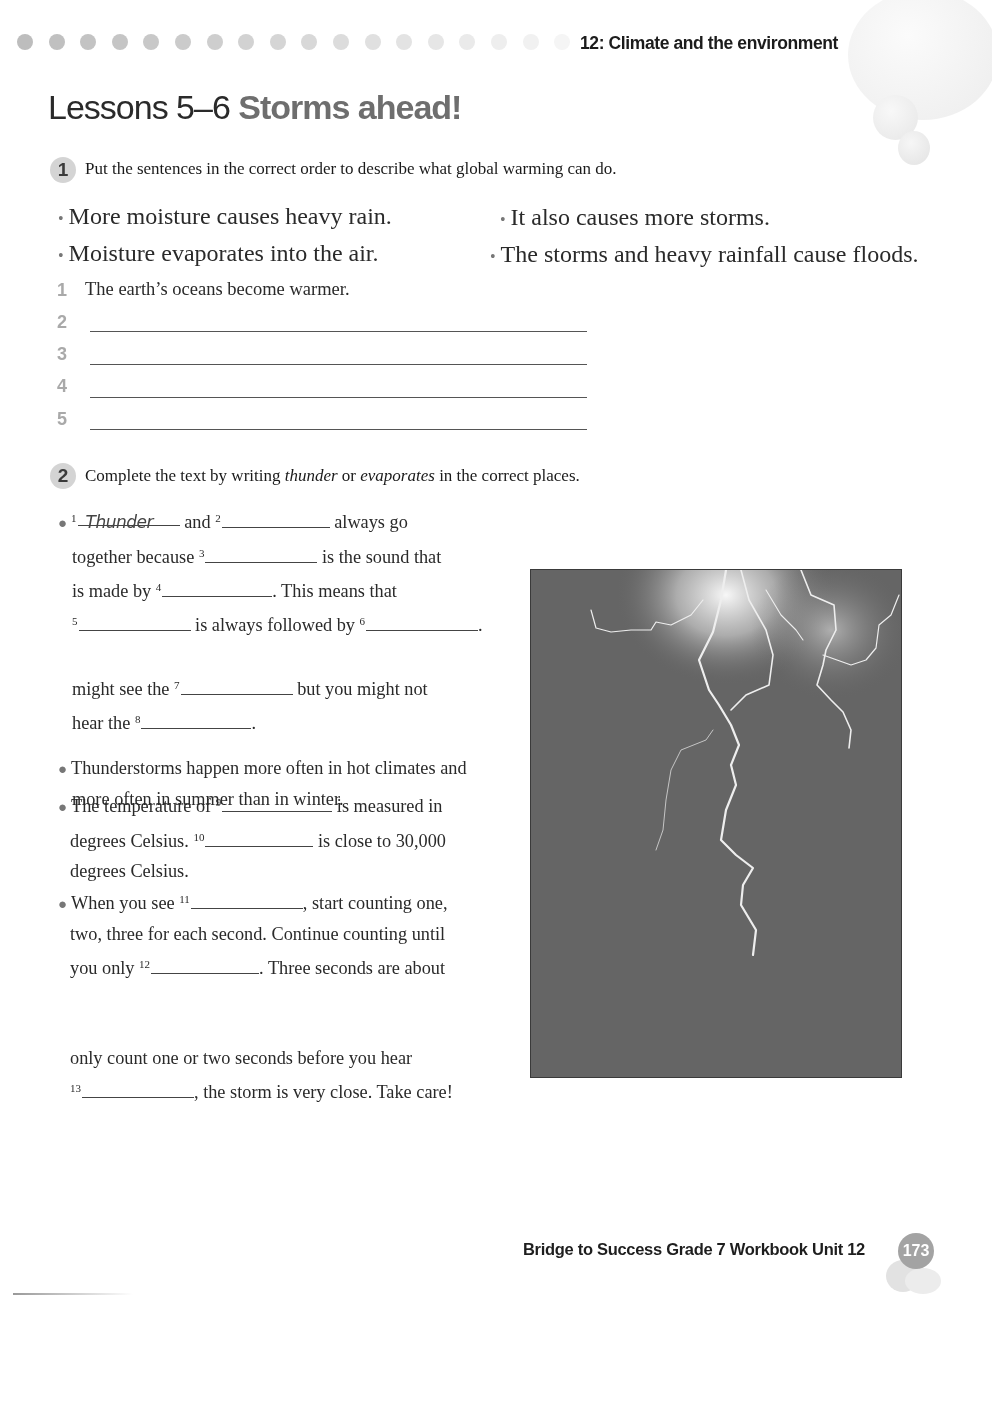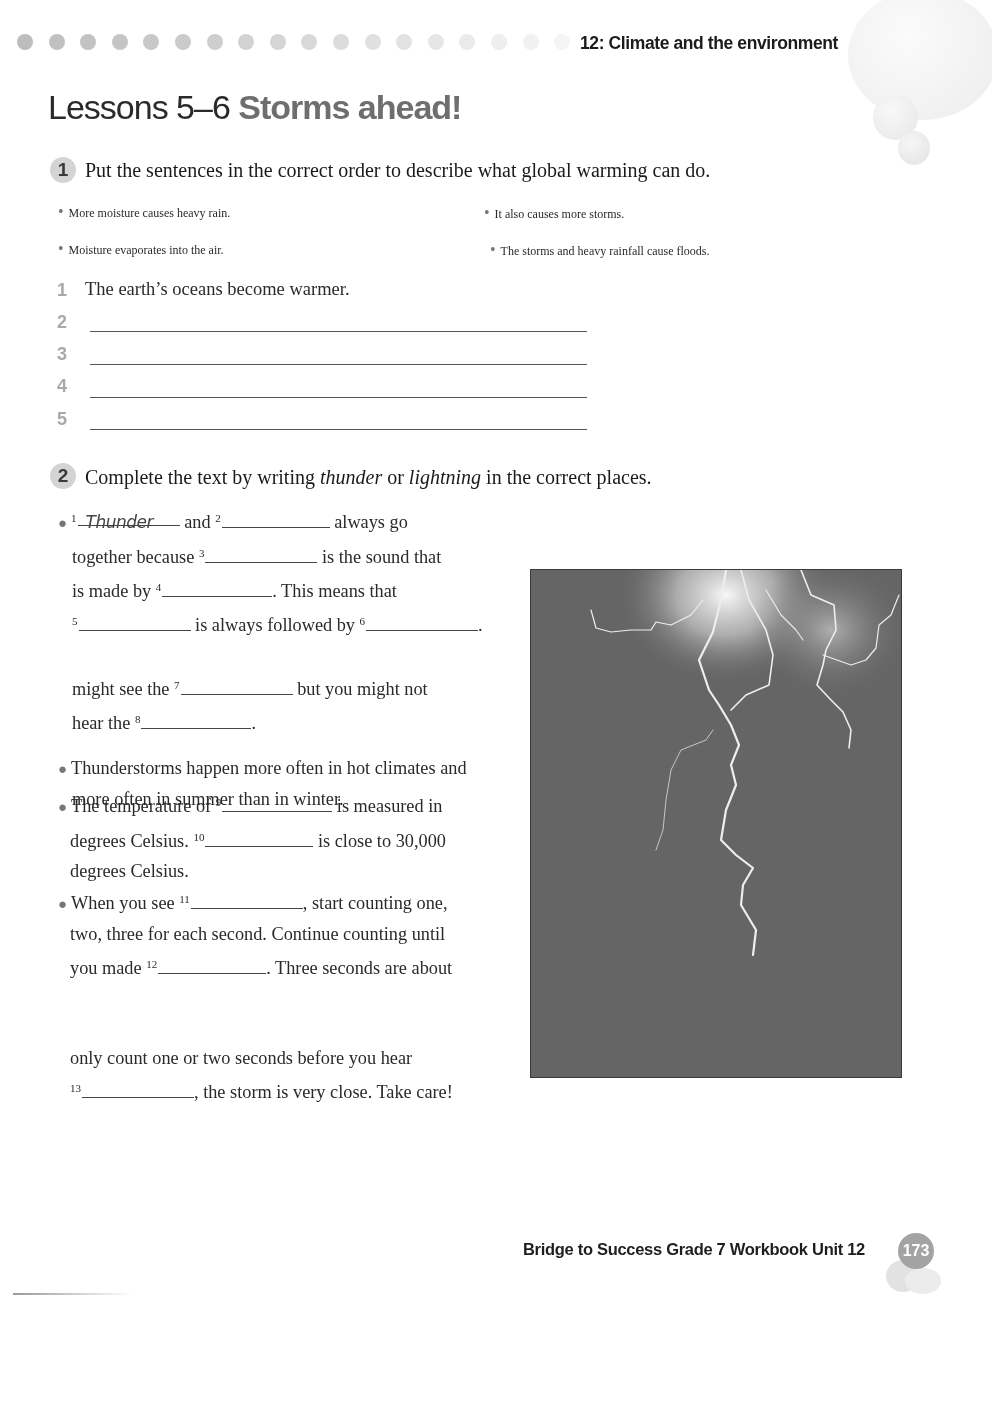--- a/index.html
+++ b/index.html
@@ -25,23 +25,23 @@
     font-size: 34px; color: #2a2a2a; letter-spacing: -1px; font-weight: normal;
   }
   .lesson-title .strong { font-weight: bold; color: #6e6e6e; }
 
   .ex-badge {
     width: 26px; height: 26px; border-radius: 50%; background: #d4d4d4;
     font-family: "Liberation Sans", "DejaVu Sans", sans-serif;
     font-weight: bold; font-size: 19px; color: #3a3a3a;
     display: flex; align-items: center; justify-content: center;
   }
-  .ex-instr { font-size: 20px; color: #1a1a1a; }
-
-  .bullet-item { font-size: 12px; color: #2a2a2a; }
+  .ex-instr { font-size: 17px; color: #1a1a1a; }
+
+  .bullet-item { font-size: 24px; color: #2a2a2a; }
   .bullet-item::before { content: "•"; color: #777; margin-right: 5px; font-size: 16px; }
 
   .num { font-family: "Liberation Sans", "DejaVu Sans", sans-serif; font-weight: bold;
          font-size: 18px; color: #a9a9a9; width: 20px; }
   .answer-line { height: 0; border-bottom: 1.3px solid #555; width: 497px; }
 
   .para { font-size: 18.3px; line-height: 30px; color: #2a2a2a; width: 440px; }
   .para .bl { display: inline-block; border-bottom: 1px solid #444; height: 18px; vertical-align: baseline; }
   .para sup { font-size: 11px; vertical-align: 6px; margin-right: 1px; }
   .para .bullet { color: #777; font-size: 15px; margin-right: 4px; }
@@ -97,38 +97,38 @@
 <div class="abs lesson-title">
   <span>Lessons 5–6</span>
   <span class="strong">Storms ahead!</span>
 </div>
 
 <div class="abs ex-badge" style="left:50px; top:157px;">1</div>
 <div class="abs ex-instr" style="left:85px; top:159px;">Put the sentences in the correct order to describe what global warming can do.</div>
 
 <div class="abs bullet-item" style="left:58px; top:203px;">More moisture causes heavy rain.</div>
 <div class="abs bullet-item" style="left:58px; top:240px;">Moisture evaporates into the air.</div>
-<div class="abs bullet-item" style="left:484px; top:204px;">It also causes more storms.</div>
+<div class="abs bullet-item" style="left:500px; top:204px;">It also causes more storms.</div>
 <div class="abs bullet-item" style="left:490px; top:241px;">The storms and heavy rainfall cause floods.</div>
 
 <div class="abs num" style="left:57px; top:280px;">1</div>
 <div class="abs" style="left:85px; top:279px; font-size:18.5px; color:#2a2a2a;">The earth’s oceans become warmer.</div>
 
 <div class="abs num" style="left:57px; top:312px;">2</div>
 <div class="abs answer-line" style="left:90px; top:331px;"></div>
 <div class="abs num" style="left:57px; top:344px;">3</div>
 <div class="abs answer-line" style="left:90px; top:364px;"></div>
 <div class="abs num" style="left:57px; top:376px;">4</div>
 <div class="abs answer-line" style="left:90px; top:397px;"></div>
 <div class="abs num" style="left:57px; top:409px;">5</div>
 <div class="abs answer-line" style="left:90px; top:429px;"></div>
 
 <div class="abs ex-badge" style="left:50px; top:463px;">2</div>
 <div class="abs ex-instr" style="left:85px; top:466px;">
-  <span>Complete the text by writing </span><i>thunder</i><span> or </span><i>lightning</i><span> in the correct places.</span>
+  <span>Complete the text by writing </span><i>thunder</i><span> or </span><i>evaporates</i><span> in the correct places.</span>
 </div>
 
 <div class="abs para" style="left:58px; top:503px;">
   <span class="bullet">●</span><sup>1</sup><span class="bl hand" style="width:94px;">Thunder</span>
   <span>and</span>
   <sup>2</sup><span class="bl" style="width:108px;"></span>
   <span>always go</span><br>
   <span style="padding-left:14px">together because</span>
   <sup>3</sup><span class="bl" style="width:112px;"></span>
   <span>is the sound that</span><br>
@@ -156,21 +156,21 @@
   <span style="padding-left:12px">degrees Celsius.</span>
   <sup>10</sup><span class="bl" style="width:108px;"></span>
   <span>is close to 30,000</span><br>
   <span style="padding-left:12px">degrees Celsius.</span>
 </div>
 
 <div class="abs para" style="left:58px; top:884px; width:460px;font-family:Liberation Serif, serif;">
   <span class="bullet">●</span><span>When you see</span>
   <sup>11</sup><span class="bl" style="width:112px;"></span><span>, start counting one,</span><br>
   <span style="padding-left:12px">two, three for each second. Continue counting until</span><br>
-  <span style="padding-left:12px">you made</span>
+  <span style="padding-left:12px">you only</span>
   <sup>12</sup><span class="bl" style="width:108px;"></span><span>. Three seconds are about</span><br>
   <br>
   <br>
   <span style="padding-left:12px">only count one or two seconds before you hear</span><br>
   <sup style="padding-left:12px">13</sup><span class="bl" style="width:112px;"></span><span>, the storm is very close. Take care!</span>
 </div>
 
 <div class="abs photo">
   <svg width="370" height="507" viewBox="0 0 370 507">
     <defs>

